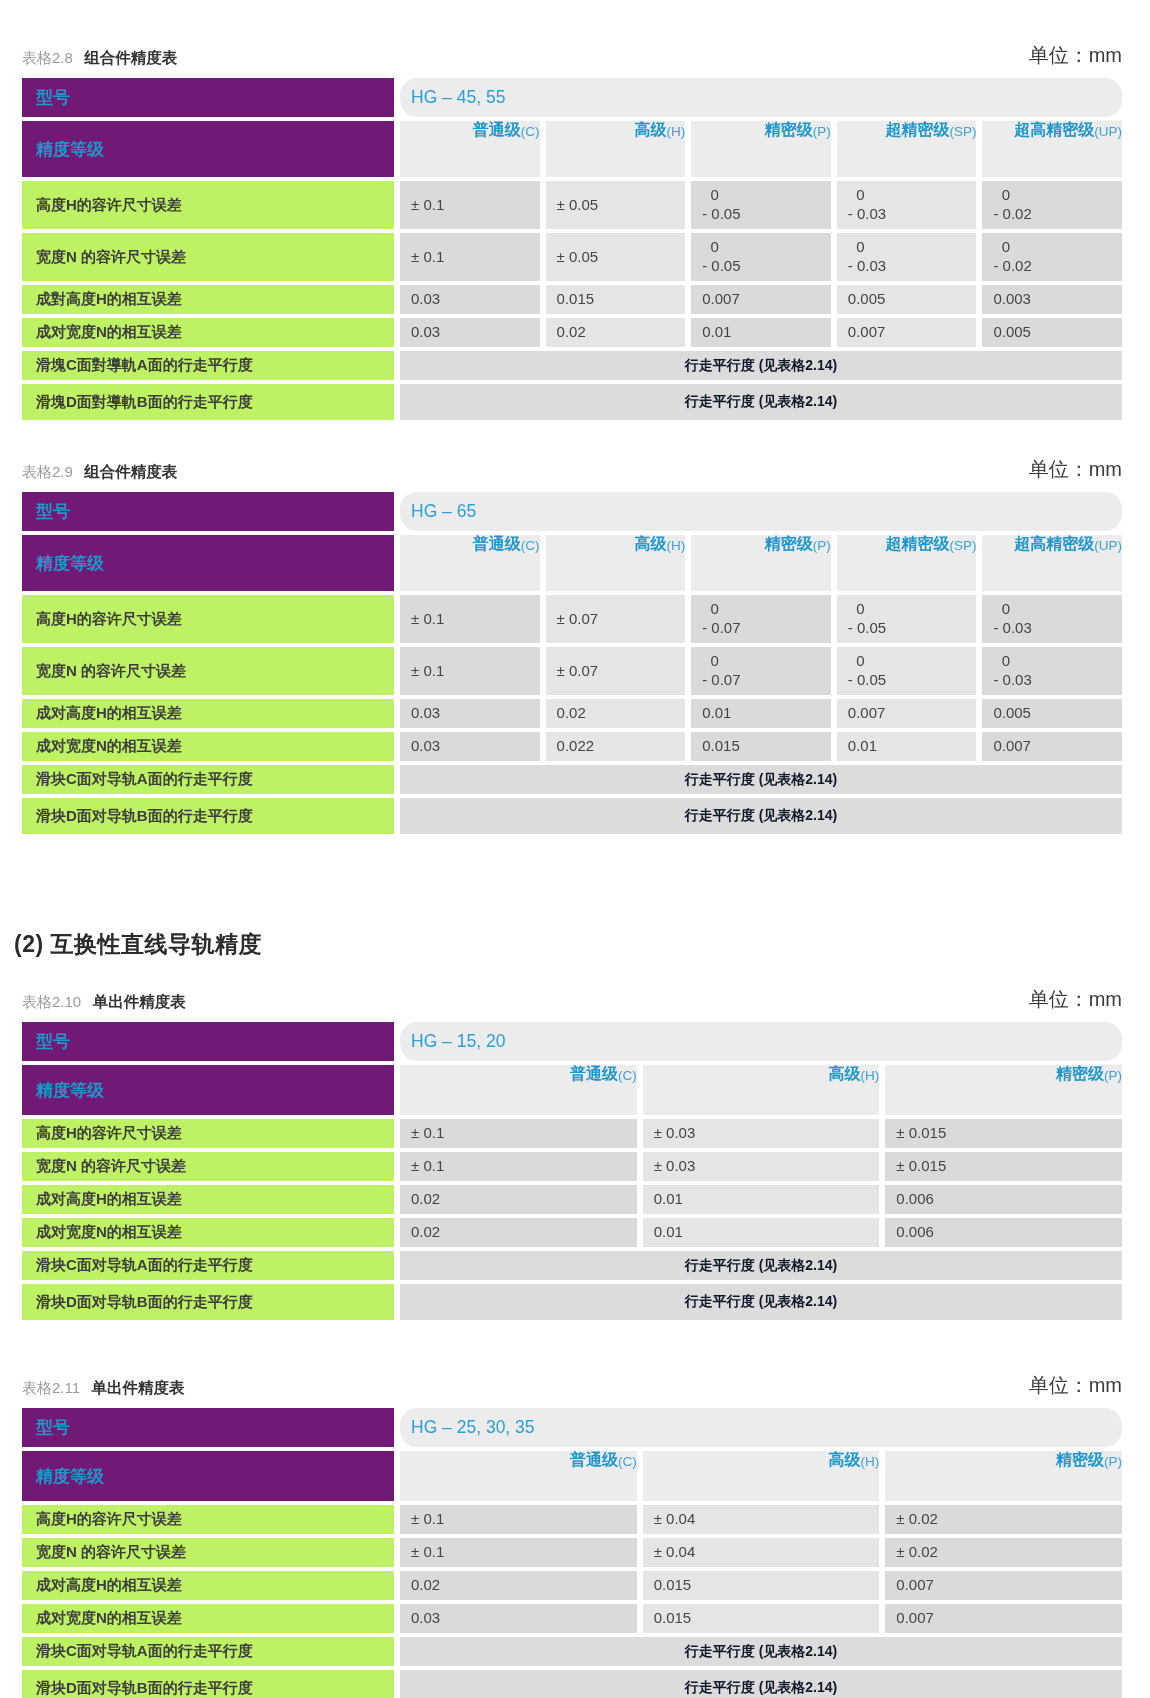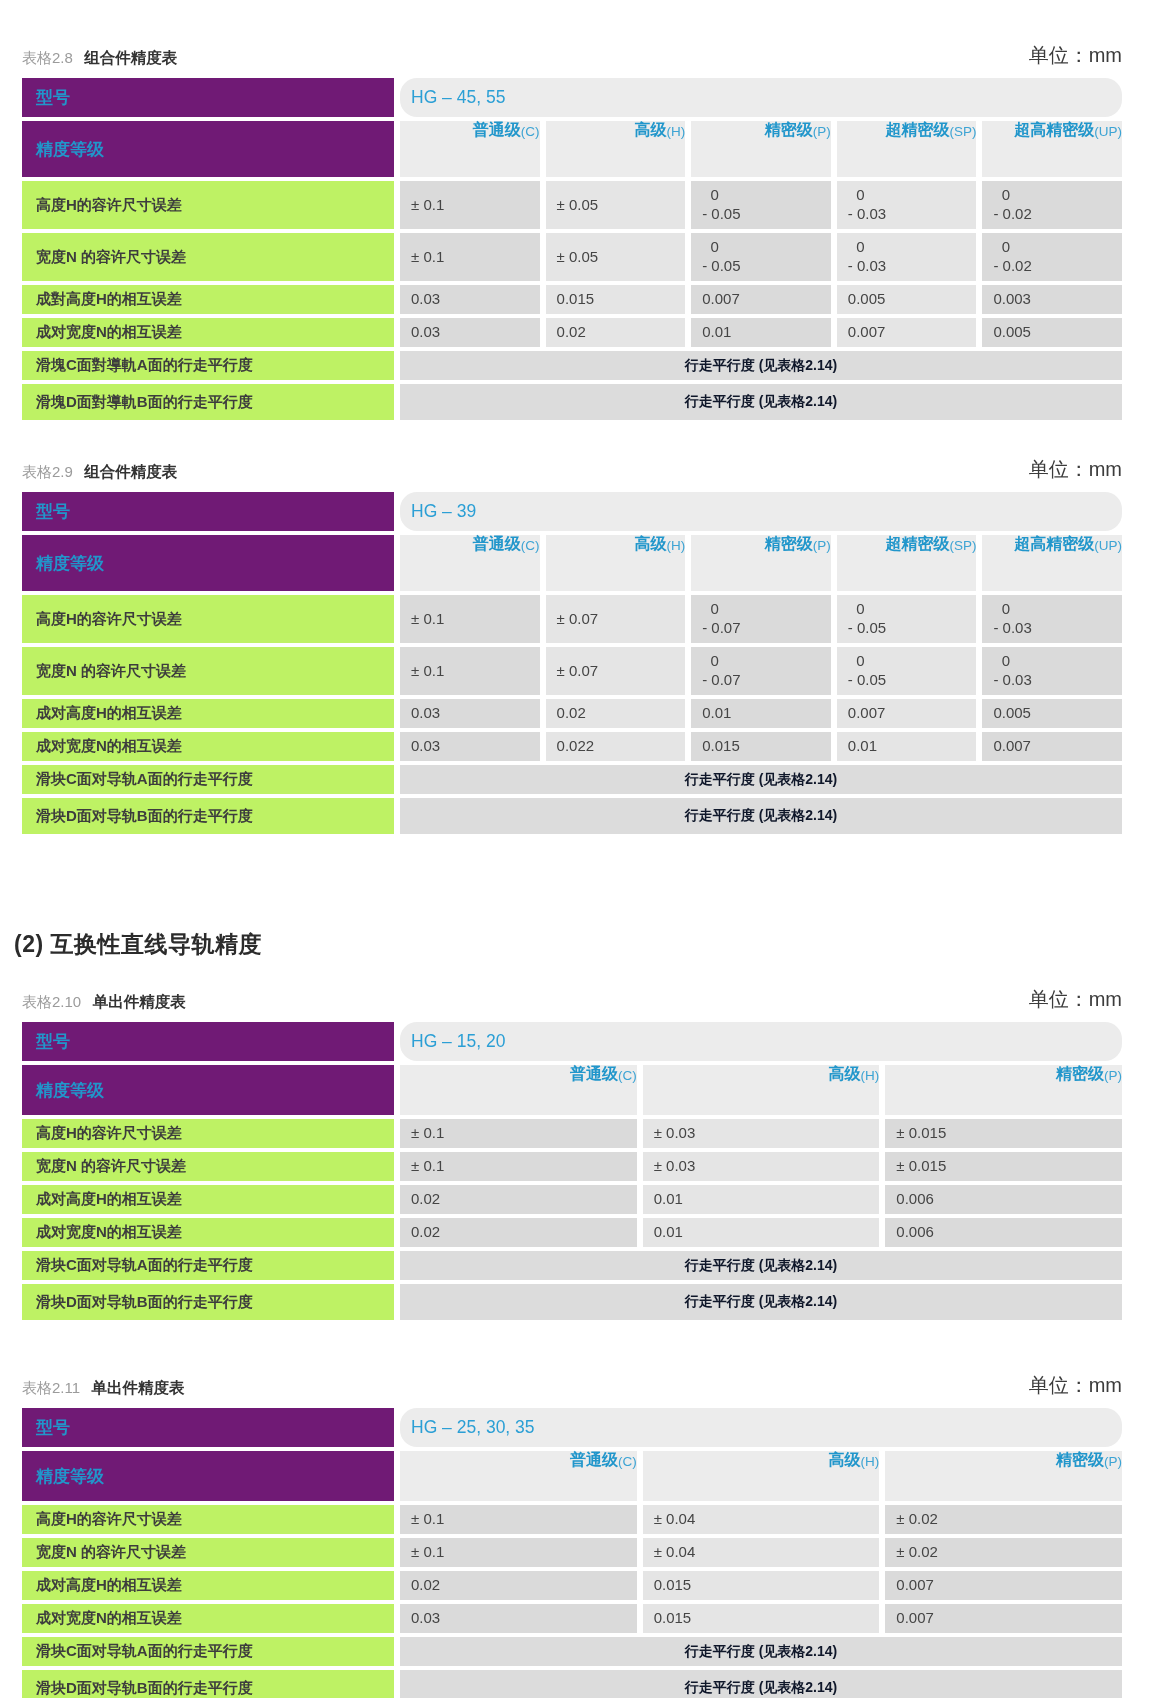--- a/index.html
+++ b/index.html
@@ -146,21 +146,21 @@
   <section class="table-sec cols5 sec-2">
     <div class="thead">
       <div>
         <span class="ttag">表格2.9</span>
         <span class="ttitle">组合件精度表</span>
       </div>
       <span class="tunit">单位：mm</span>
     </div>
     <div class="trow model-row">
       <div class="cell label-cell blue-label">型号</div>
-      <div class="cell model-value-cell">HG – 39</div>
+      <div class="cell model-value-cell">HG – 65</div>
     </div>
     <div class="trow grade-row">
       <div class="cell label-cell blue-label">精度等级</div>
       <div class="cell grade-cell">
         <div class="gname">普通级</div>
         <div class="gcode">(C)</div>
       </div>
       <div class="cell grade-cell">
         <div class="gname">高级</div>
         <div class="gcode">(H)</div>

